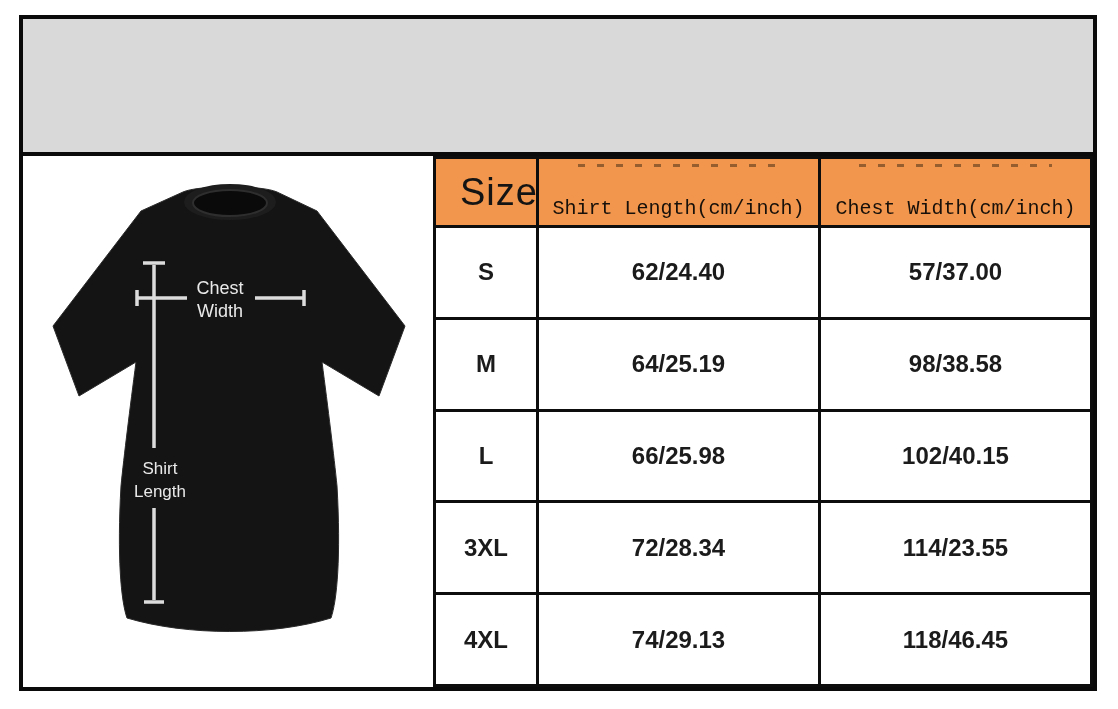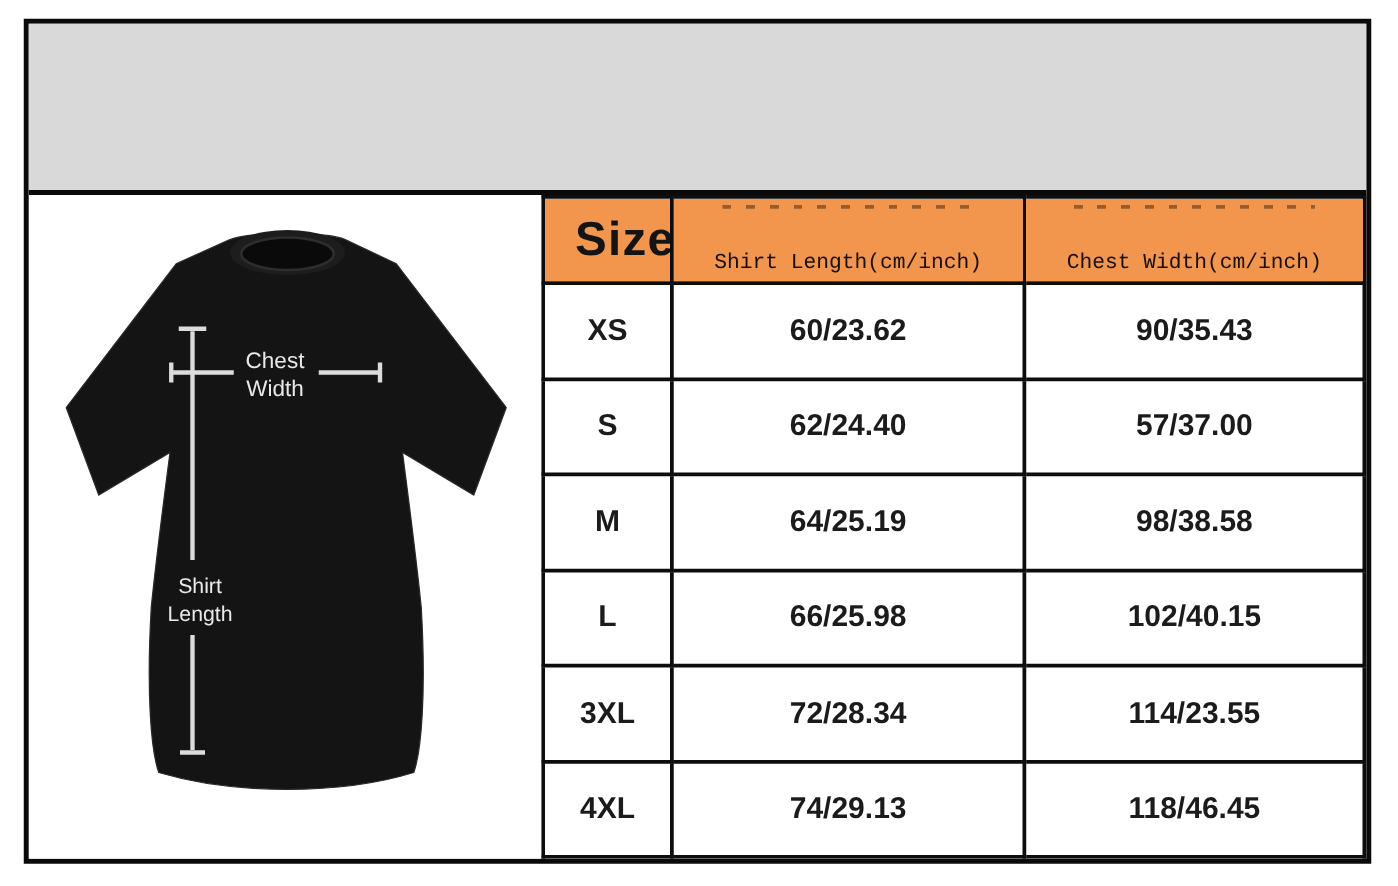--- a/index.html
+++ b/index.html
@@ -26,26 +26,26 @@
   }
   .size-table col.c-size{width:103px;}
   .size-table col.c-len{width:282px;}
   .size-table th,.size-table td{
     border:3px solid #0d0d0d;text-align:center;padding:0;overflow:hidden;
   }
   .size-table thead th{
     background:#F1964C;height:66px;position:relative;
   }
   th.size-h{
-    font-size:38px;font-weight:700;color:#141414;vertical-align:middle;
+    font-size:38px;font-weight:400;color:#141414;vertical-align:middle;
     font-family:"Liberation Sans",sans-serif;letter-spacing:1px;padding-left:24px;
   }
   th.meas-h{
     vertical-align:bottom;font-family:"Liberation Mono",monospace;
-    font-size:17px;font-weight:400;color:#17100a;
+    font-size:20px;font-weight:400;color:#17100a;
   }
   th.meas-h .label{display:block;padding-bottom:5px;white-space:nowrap;}
   .artifact{
     position:absolute;top:5px;left:14%;width:72%;height:3px;opacity:.5;
     background:repeating-linear-gradient(90deg,#3a250f 0 7px,transparent 7px 19px);
   }
   .size-table td{
     font-weight:700;font-size:24px;color:#1b1b1b;vertical-align:middle;
   }
 </style>
@@ -113,25 +113,20 @@
             <span class="label">Shirt Length(cm/inch)</span>
           </th>
           <th class="meas-h">
             <span class="artifact"></span>
             <span class="label">Chest Width(cm/inch)</span>
           </th>
         </tr>
       </thead>
       <tbody>
           <tr>
-            <td>XS</td>
-            <td>60/23.62</td>
-            <td>90/35.43</td>
-          </tr>
-          <tr>
             <td>S</td>
             <td>62/24.40</td>
             <td>57/37.00</td>
           </tr>
           <tr>
             <td>M</td>
             <td>64/25.19</td>
             <td>98/38.58</td>
           </tr>
           <tr>

